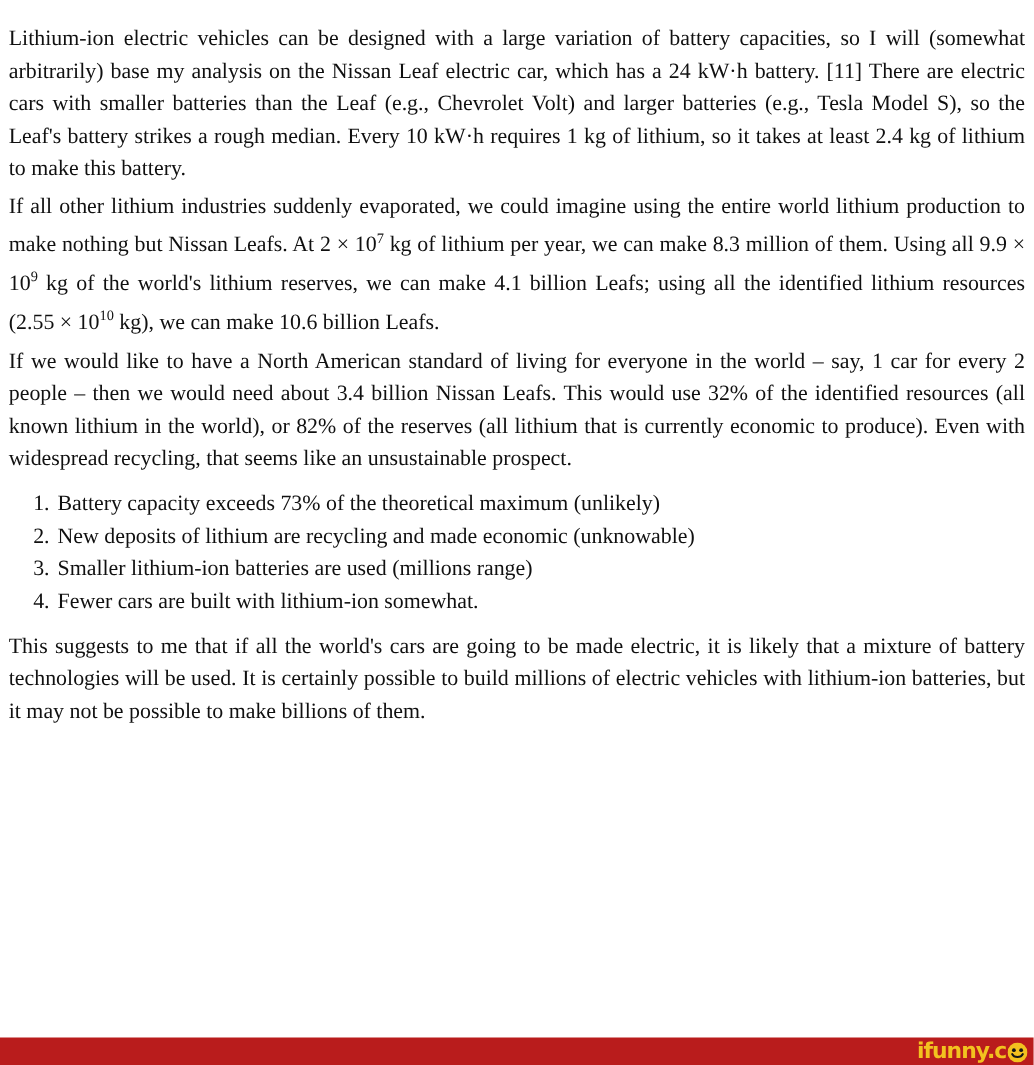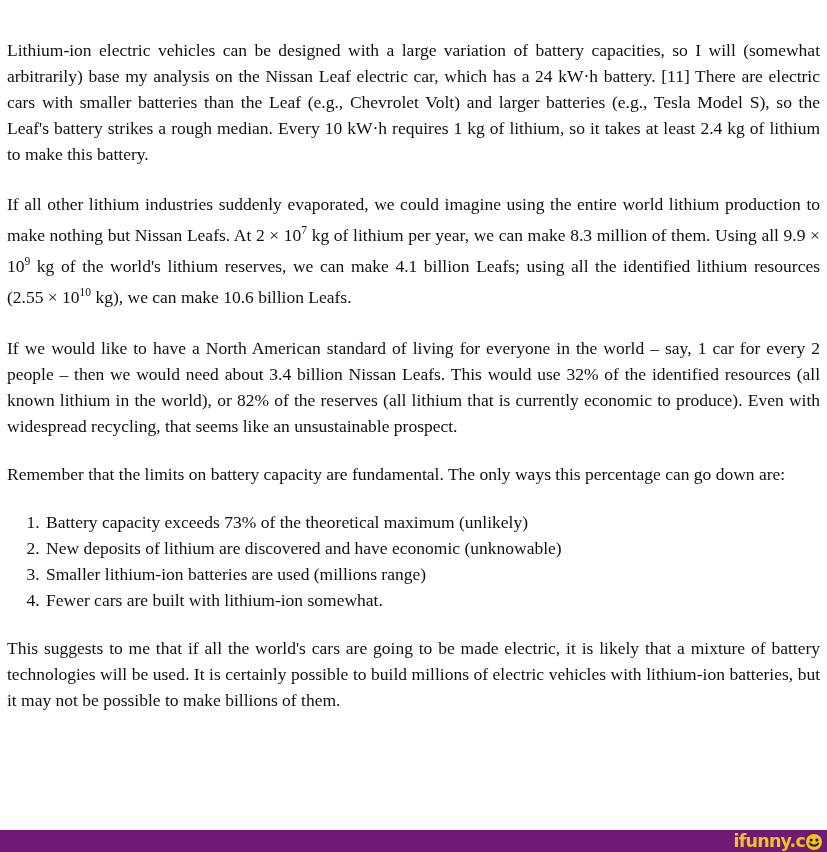--- a/index.html
+++ b/index.html
@@ -21,21 +21,21 @@
   h1.doc-title {
     font-size: 23px;
     line-height: 28px;
     font-weight: bold;
     margin: 0 0 21px 1px;
   }
   p.doc-para {
     font-size: 17.5px;
     line-height: 26px;
     text-align: justify;
-    margin: 22px 0;
+    margin: 2px 0;
     font-family: Liberation Serif, serif;
   }
   p.doc-para sup {
     font-size: 11.5px;
     line-height: 0;
     vertical-align: baseline;
     position: relative;
     top: -7px;
   }
   
@@ -50,21 +50,21 @@
   }
   ol.doc-list li {
     padding-left: 2px;
   }
   footer.watermark-bar {
     position: absolute;
     left: 0;
     bottom: 0;
     width: 100%;
     height: 22px;
-    background: #701a75;
+    background: #b91c1c;
     display: flex;
     justify-content: flex-end;
     align-items: center;
     padding-right: 5px;
     box-sizing: border-box;
   }
   .ifunny-logo {
     display: flex;
     align-items: center;
     color: #f2c21f;
@@ -85,25 +85,24 @@
 
 <main class="doc">
 
 
   <p class="doc-para">Lithium-ion electric vehicles can be designed with a large variation of battery capacities, so I will (somewhat arbitrarily) base my analysis on the Nissan Leaf electric car, which has a 24 kW·h battery. [11] There are electric cars with smaller batteries than the Leaf (e.g., Chevrolet Volt) and larger batteries (e.g., Tesla Model S), so the Leaf's battery strikes a rough median. Every 10 kW·h requires 1 kg of lithium, so it takes at least 2.4 kg of lithium to make this battery.</p>
 
   <p class="doc-para has-sup"><span>If all other lithium industries suddenly evaporated, we could imagine using the entire world lithium production to make nothing but Nissan Leafs. At 2 × 10</span><sup>7</sup><span> kg of lithium per year, we can make 8.3 million of them. Using all 9.9 × 10</span><sup>9</sup><span> kg of the world's lithium reserves, we can make 4.1 billion Leafs; using all the identified lithium resources (2.55 × 10</span><sup>10</sup><span> kg), we can make 10.6 billion Leafs.</span></p>
 
   <p class="doc-para">If we would like to have a North American standard of living for everyone in the world – say, 1 car for every 2 people – then we would need about 3.4 billion Nissan Leafs. This would use 32% of the identified resources (all known lithium in the world), or 82% of the reserves (all lithium that is currently economic to produce). Even with widespread recycling, that seems like an unsustainable prospect.</p>
 
-  <p class="doc-para">Remember that the limits on battery capacity are fundamental. The only ways this percentage can go down are:</p>
 
   <ol class="doc-list">
     <li>Battery capacity exceeds 73% of the theoretical maximum (unlikely)</li>
-    <li>New deposits of lithium are discovered and have economic (unknowable)</li>
+    <li>New deposits of lithium are recycling and made economic (unknowable)</li>
     <li>Smaller lithium-ion batteries are used (millions range)</li>
     <li>Fewer cars are built with lithium-ion somewhat.</li>
   </ol>
 
   <p class="doc-para">This suggests to me that if all the world's cars are going to be made electric, it is likely that a mixture of battery technologies will be used. It is certainly possible to build millions of electric vehicles with lithium-ion batteries, but it may not be possible to make billions of them.</p>
 
 
 </main>
 
 <footer class="watermark-bar">

